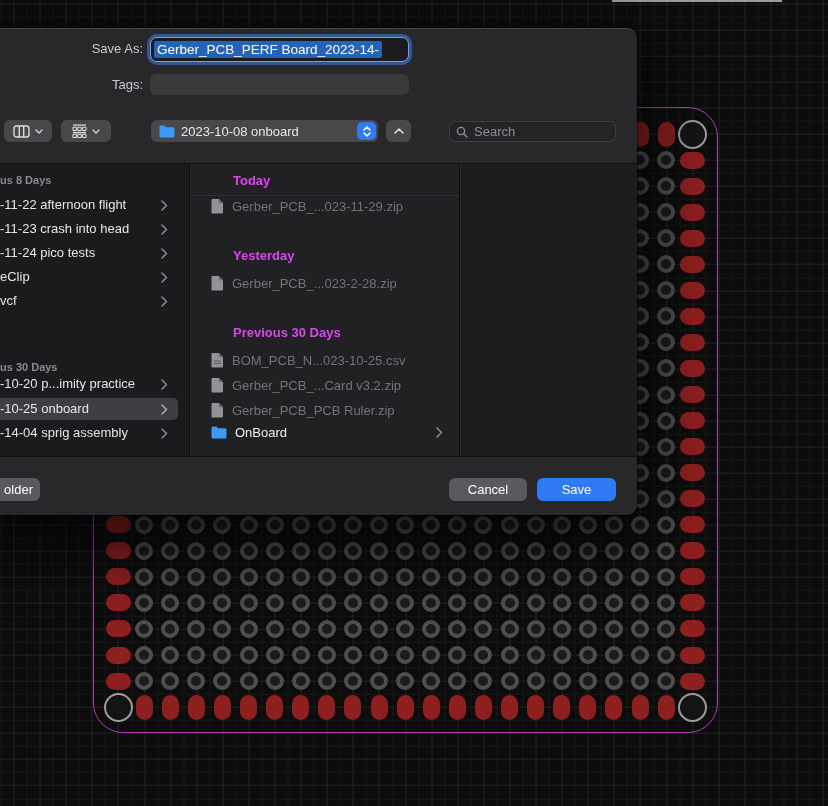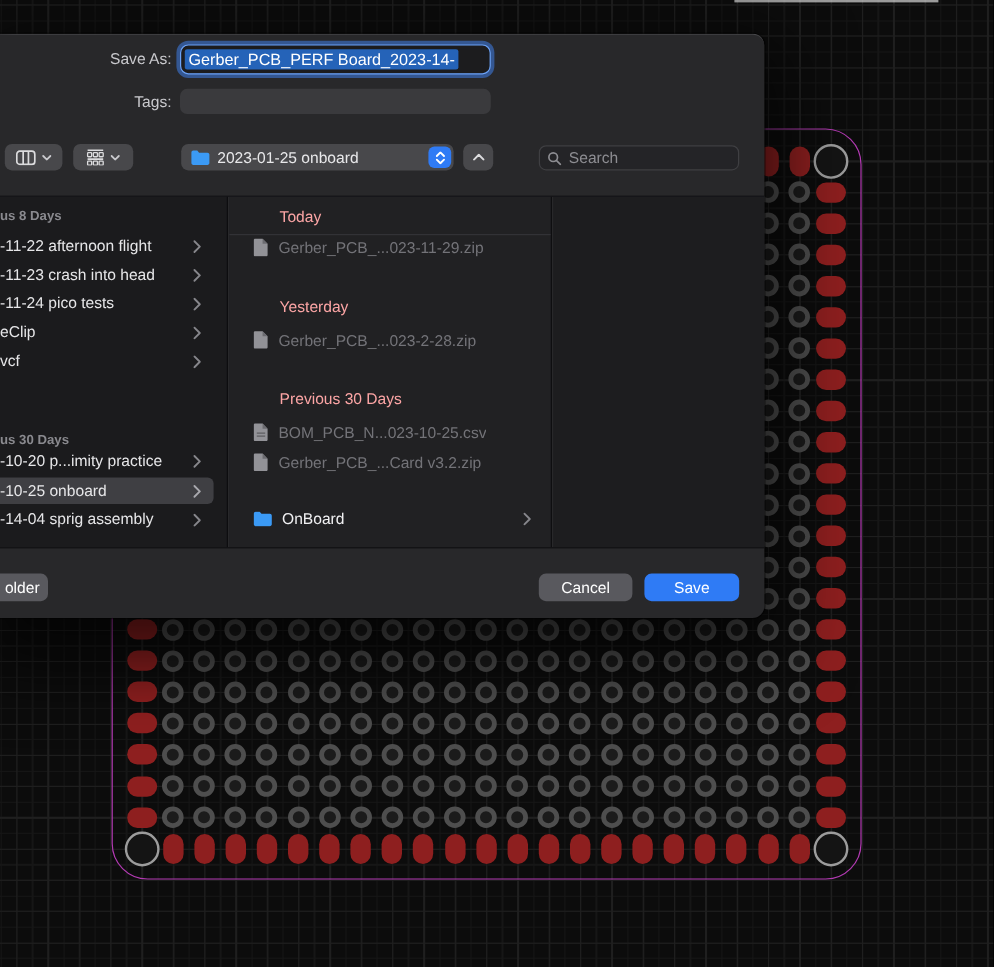--- a/index.html
+++ b/index.html
@@ -66,22 +66,22 @@
     background:#1b1b1d;overflow:hidden;border-right:1px solid #0d0d0f;}
   .sb-head{position:absolute;left:0;height:18px;font-size:11px;font-weight:bold;
     color:#8a8a8f;line-height:18px;white-space:nowrap;}
   .sb-item{position:absolute;left:-8px;width:186px;height:22px;line-height:22px;
     padding-left:8px;border-radius:5px;cursor:pointer;white-space:nowrap;color:#e6e6e8;}
   .sb-item.sel{background:#3f3f43;}
   .sb-item .chev{position:absolute;right:10px;top:6px;}
   .filecol{position:absolute;left:191px;top:135px;width:269px;height:292px;
     background:#212123;overflow:hidden;border-right:1px solid #0e0e10;}
   .filecol2{position:absolute;left:461px;top:135px;width:176px;height:292px;background:#1d1d1f;}
-  .f-head{position:absolute;left:42px;height:20px;line-height:20px;font-weight:normal;
-    color:#fca5a5;white-space:nowrap;}
+  .f-head{position:absolute;left:42px;height:20px;line-height:20px;font-weight:bold;
+    color:#d946ef;white-space:nowrap;}
   .f-hairline{position:absolute;left:0;top:31px;width:100%;height:1px;background:#323236;}
   .f-row{position:absolute;left:0;width:100%;height:24px;display:flex;
     align-items:center;cursor:default;}
   .f-row .f-icon{margin-left:20px;flex:0 0 auto;}
   .f-row .f-label{margin-left:8px;white-space:nowrap;overflow:hidden;}
   .f-row.disabled .f-label{color:#737378;}
   .f-row.enabled .f-label{color:#f0f0f2;}
   .f-row .chev{position:absolute;right:16px;top:7px;}
 
   
@@ -668,21 +668,21 @@
       </svg>
       <svg width="8" height="5" viewBox="0 0 8 5">
         <path d="M1 1l3 3 3-3" stroke="#c9c9cd" stroke-width="1.5" fill="none" stroke-linecap="round"></path>
       </svg>
     </button>
 
     <div class="popup">
       <svg width="16" height="13" viewBox="0 0 16 13">
         <path d="M.5 2.1C.5 1.2 1.2.5 2.1.5h3.3l1.5 1.7h7c.9 0 1.6.7 1.6 1.6v7.1c0 .9-.7 1.6-1.6 1.6H2.1c-.9 0-1.6-.7-1.6-1.6z" fill="#3b9af5"></path>
       </svg>
-      <span class="pp-label">2023-01-25 onboard</span>
+      <span class="pp-label">2023-10-08 onboard</span>
       <span class="stepper">
         <svg width="8" height="5" viewBox="0 0 8 5">
             <path d="M1 4l3-3 3 3" stroke="#fff" stroke-width="1.6" fill="none" stroke-linecap="round" stroke-linejoin="round"></path>
           </svg>
         <svg width="8" height="5" viewBox="0 0 8 5">
             <path d="M1 1l3 3 3-3" stroke="#fff" stroke-width="1.6" fill="none" stroke-linecap="round" stroke-linejoin="round"></path>
           </svg>
       </span>
     </div>
 
@@ -791,20 +791,27 @@
         </svg>
         <span class="f-label">BOM_PCB_N...023-10-25.csv</span>
       </div>
       <div class="f-row disabled" style="top:209px;">
         <svg class="f-icon" width="13" height="16" viewBox="0 0 13 16">
           <path d="M1.5 1h6.3L12 5.2V14.4c0 .6-.5 1.1-1.1 1.1H1.5c-.6 0-1-.5-1-1.1V2.1c0-.6.4-1.1 1-1.1z" fill="#929297"></path>
           <path d="M7.8 1v4.2H12z" fill="#6b6b70"></path>
         </svg>
         <span class="f-label">Gerber_PCB_...Card v3.2.zip</span>
       </div>
+      <div class="f-row disabled" style="top:234px;">
+        <svg class="f-icon" width="13" height="16" viewBox="0 0 13 16">
+          <path d="M1.5 1h6.3L12 5.2V14.4c0 .6-.5 1.1-1.1 1.1H1.5c-.6 0-1-.5-1-1.1V2.1c0-.6.4-1.1 1-1.1z" fill="#929297"></path>
+          <path d="M7.8 1v4.2H12z" fill="#6b6b70"></path>
+        </svg>
+        <span class="f-label">Gerber_PCB_PCB Ruler.zip</span>
+      </div>
       <div class="f-row enabled" style="top:256px;">
         <svg class="f-icon" width="16" height="13" viewBox="0 0 16 13">
           <path d="M.5 2.1C.5 1.2 1.2.5 2.1.5h3.3l1.5 1.7h7c.9 0 1.6.7 1.6 1.6v7.1c0 .9-.7 1.6-1.6 1.6H2.1c-.9 0-1.6-.7-1.6-1.6z" fill="#3b9af5"></path>
         </svg>
         <span class="f-label">OnBoard</span>
         <svg class="chev" width="7" height="11" viewBox="0 0 7 11">
             <path d="M1 1l4.5 4.5L1 10" stroke="#86868b" stroke-width="1.6" fill="none" stroke-linecap="round" stroke-linejoin="round"></path>
           </svg>
       </div>
     </div>

